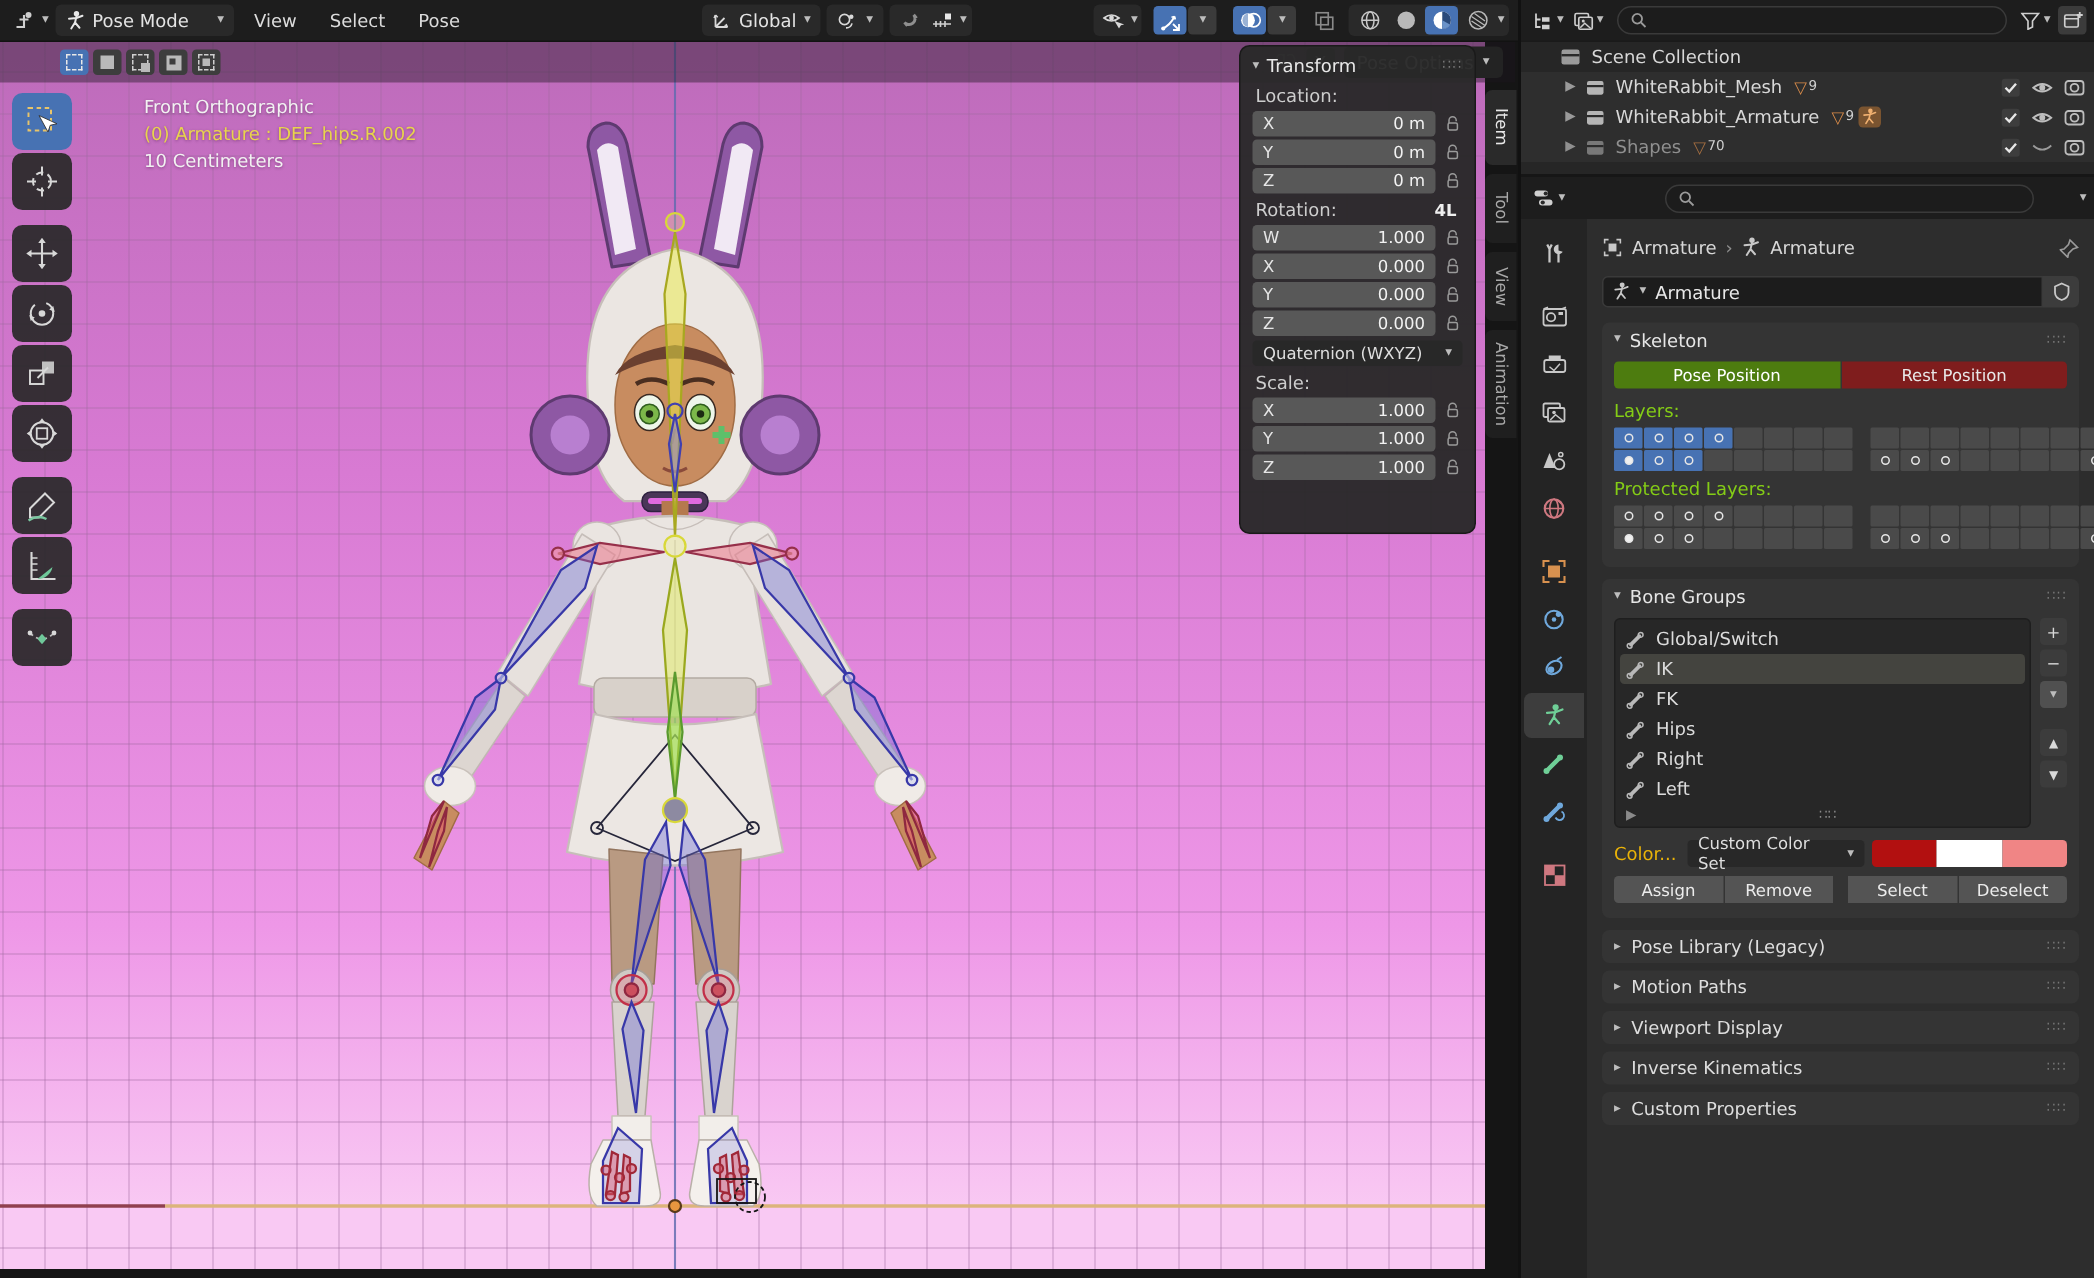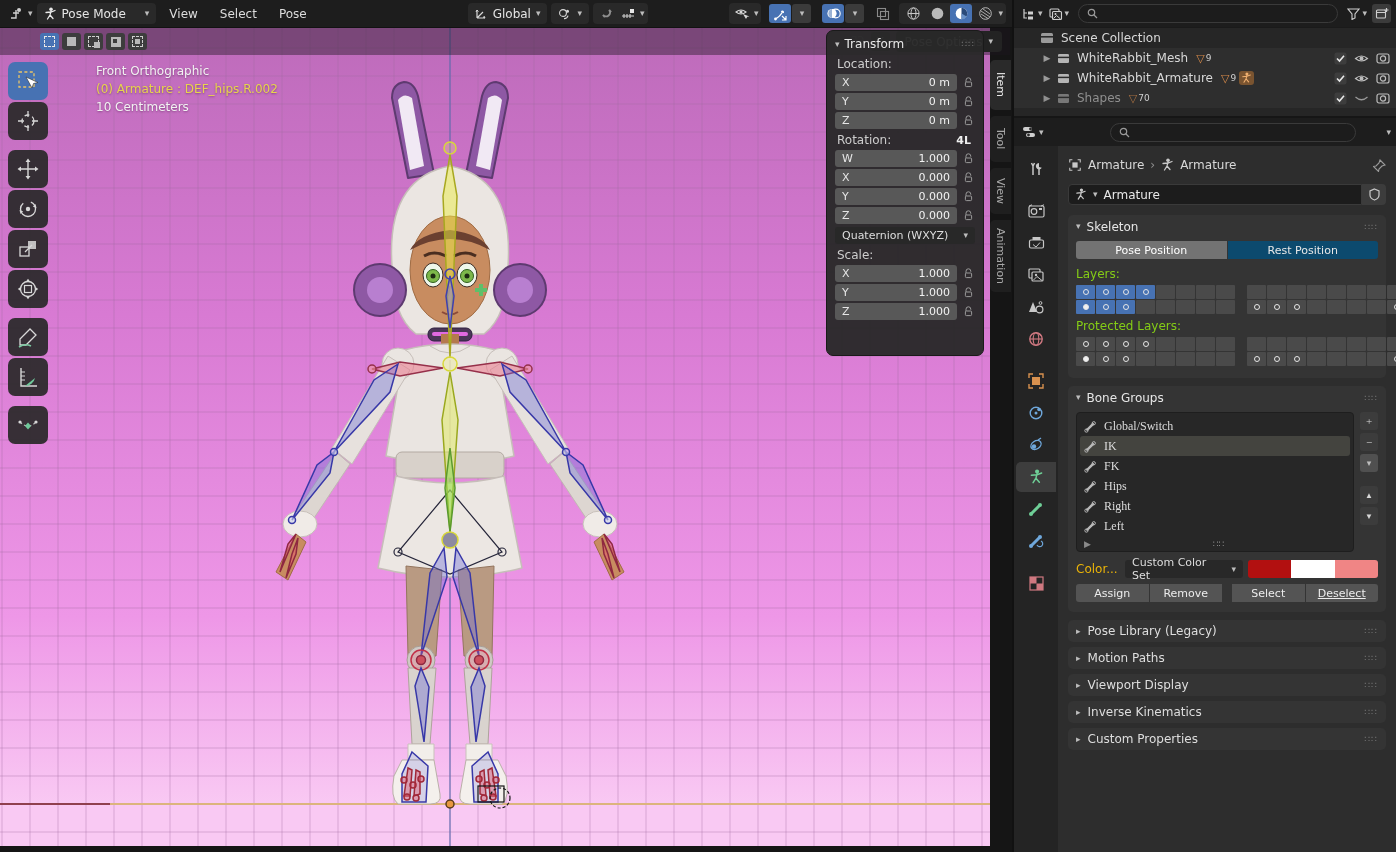--- a/index.html
+++ b/index.html
@@ -87,47 +87,47 @@
   .ptab-gap{height:10px;}
   .pr-content{position:absolute;left:44px;top:28px;width:340px;height:706px;padding:8px 12px 0 10px;}
   .crumb{display:flex;align-items:center;gap:6px;color:#d8d8d8;height:22px;margin-bottom:8px;}
   .namefield{display:flex;align-items:center;gap:0;margin-bottom:10px;}
   .nf-main{flex:1;display:flex;align-items:center;gap:6px;background:#1c1c1c;border:1px solid #3a3a3a;border-radius:4px 0 0 4px;height:21px;padding:0 6px;color:#e8e8e8;}
   .nf-shield{width:24px;height:21px;background:#3c3c3c;border-radius:0 4px 4px 0;display:flex;align-items:center;justify-content:center;}
   .panel{background:#343434;border-radius:5px;margin-bottom:8px;}
   .panel-head{height:23px;display:flex;align-items:center;gap:6px;padding:0 8px;color:#e6e6e6;}
   .panel-body{padding:3px 8px 10px;}
   .seg{display:flex;gap:1px;margin-bottom:8px;}
-  .seg-btn{flex:1;height:18px;border-radius:0;display:flex;align-items:center;justify-content:center;background:#0c4a6e;color:#e8e8e8;font-size:11px;}
+  .seg-btn{flex:1;height:18px;border-radius:0;display:flex;align-items:center;justify-content:center;background:#7f1d1d;color:#e8e8e8;font-size:11px;}
   .seg-btn:first-child{border-radius:3px 0 0 3px;}
   .seg-btn:last-child{border-radius:0 3px 3px 0;}
-  .seg-btn.on{background:#737373;color:#fff;}
+  .seg-btn.on{background:#4d7c0f;color:#fff;}
   .sec-label{color:#84cc16;margin:5px 0 4px;}
   .layer-wrap{display:flex;gap:12px;margin-bottom:2px;}
   .layer-grid{display:grid;grid-template-columns:repeat(8,19px);grid-auto-rows:14px;gap:1px;}
   .layer-cell{background:#4a4a4a;display:flex;align-items:center;justify-content:center;border-radius:1px;}
   .layer-cell.on{background:#4772b3;}
   .ldot{width:6px;height:6px;border:1px solid #e6e6e6;border-radius:50%;}
   .ldot.fill{background:#f0f0f0;}
-  .bg-wrap{display:flex;gap:6px;font-family:Liberation Serif, serif;}
+  .bg-wrap{display:flex;gap:6px;}
   .bg-list{flex:1;background:#272727;border:1px solid #1e1e1e;border-radius:4px;height:140px;padding:3px 0;overflow:hidden;position:relative;}
   .bg-row{display:flex;align-items:center;gap:7px;height:20px;padding:0 7px;color:#dcdcdc;}
   .bg-row.selected{background:#44443f;border-radius:3px;margin:0 3px;padding:0 4px;}
   .bg-foot{position:absolute;bottom:2px;left:7px;right:7px;display:flex;color:#8a8a8a;font-size:9px;}
   .bg-side{width:18px;display:flex;flex-direction:column;gap:3px;}
   .sq-btn{width:18px;height:18px;background:#3c3c3c;border-radius:3px;display:flex;align-items:center;justify-content:center;color:#d8d8d8;font-size:11px;}
   .sq-btn.lit{background:#505050;}
   .color-row{display:flex;align-items:center;gap:5px;margin-top:8px;}
   .color-lbl{color:#eab308;white-space:nowrap;overflow:hidden;text-overflow:ellipsis;width:44px;}
   .color-drop{flex:0 0 118px;background:#282828;border-radius:3px;height:18px;display:flex;align-items:center;gap:5px;padding:0 7px;color:#dedede;font-size:11px;}
   .swatches{flex:1;display:flex;height:18px;border-radius:3px;overflow:hidden;}
   .swatch{flex:1;}
   .btn-row{display:flex;gap:1px;margin-top:6px;}
   .btn{flex:1;height:18px;background:#545454;display:flex;align-items:center;justify-content:center;color:#ececec;font-size:11px;}
-  .btn:first-child{border-radius:3px 0 0 3px;} .btn:last-child{border-radius:0 3px 3px 0;text-decoration:underline;}
+  .btn:first-child{border-radius:3px 0 0 3px;} .btn:last-child{border-radius:0 3px 3px 0;}
   .btn-gap{width:8px;flex:0 0 8px;background:transparent;}
   .cpanel{background:#343434;border-radius:5px;height:22px;display:flex;align-items:center;gap:7px;padding:0 8px;color:#dedede;margin-bottom:5px;}
   svg{display:block;}
 </style>
 </head>
 <body>
 
 <div class="app">
 
   <div class="topbar abs">

